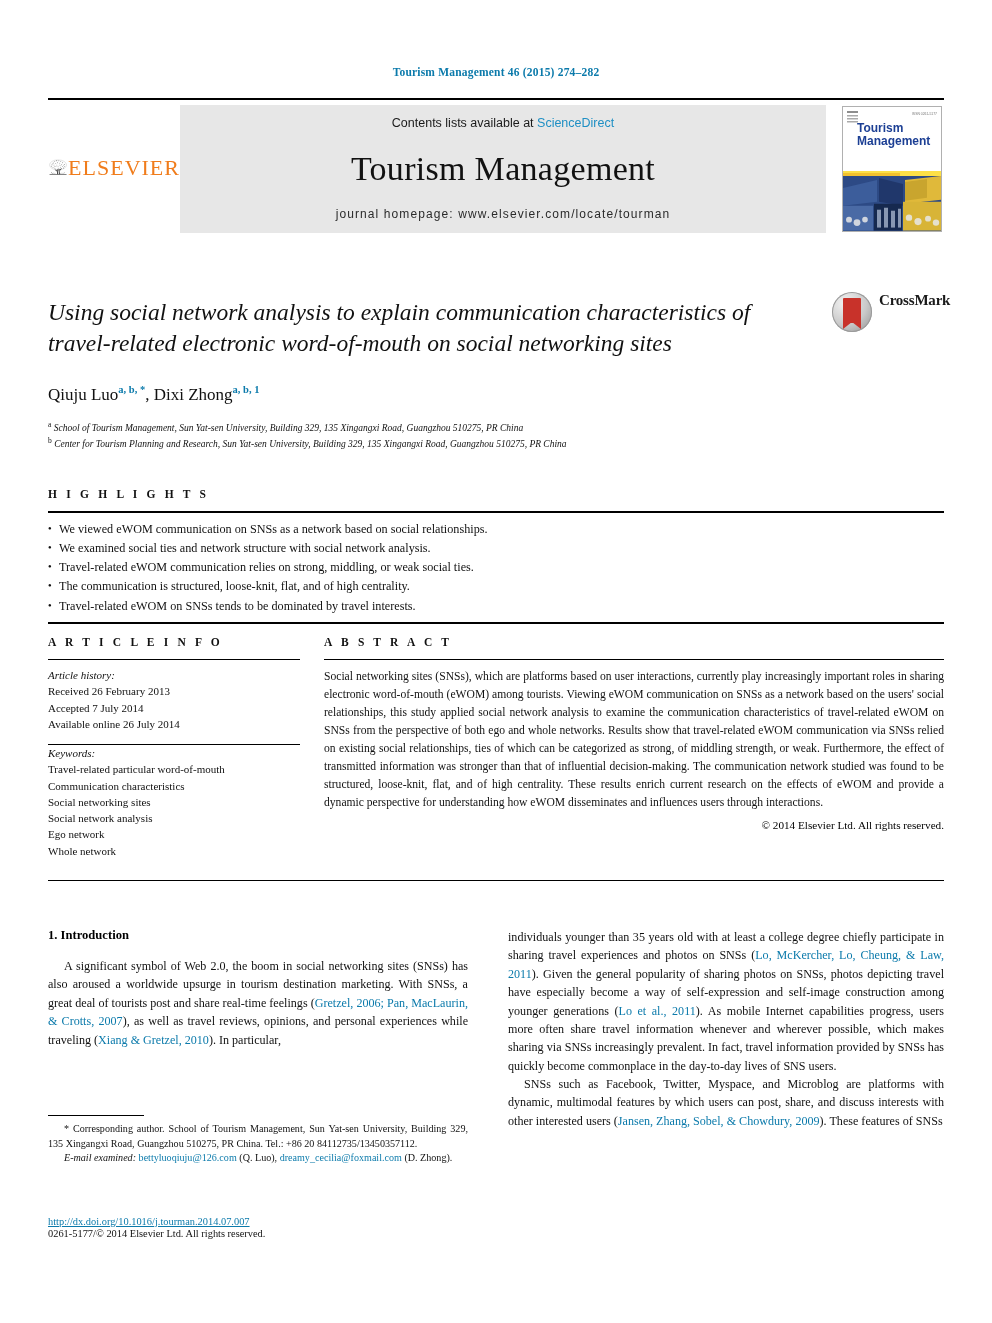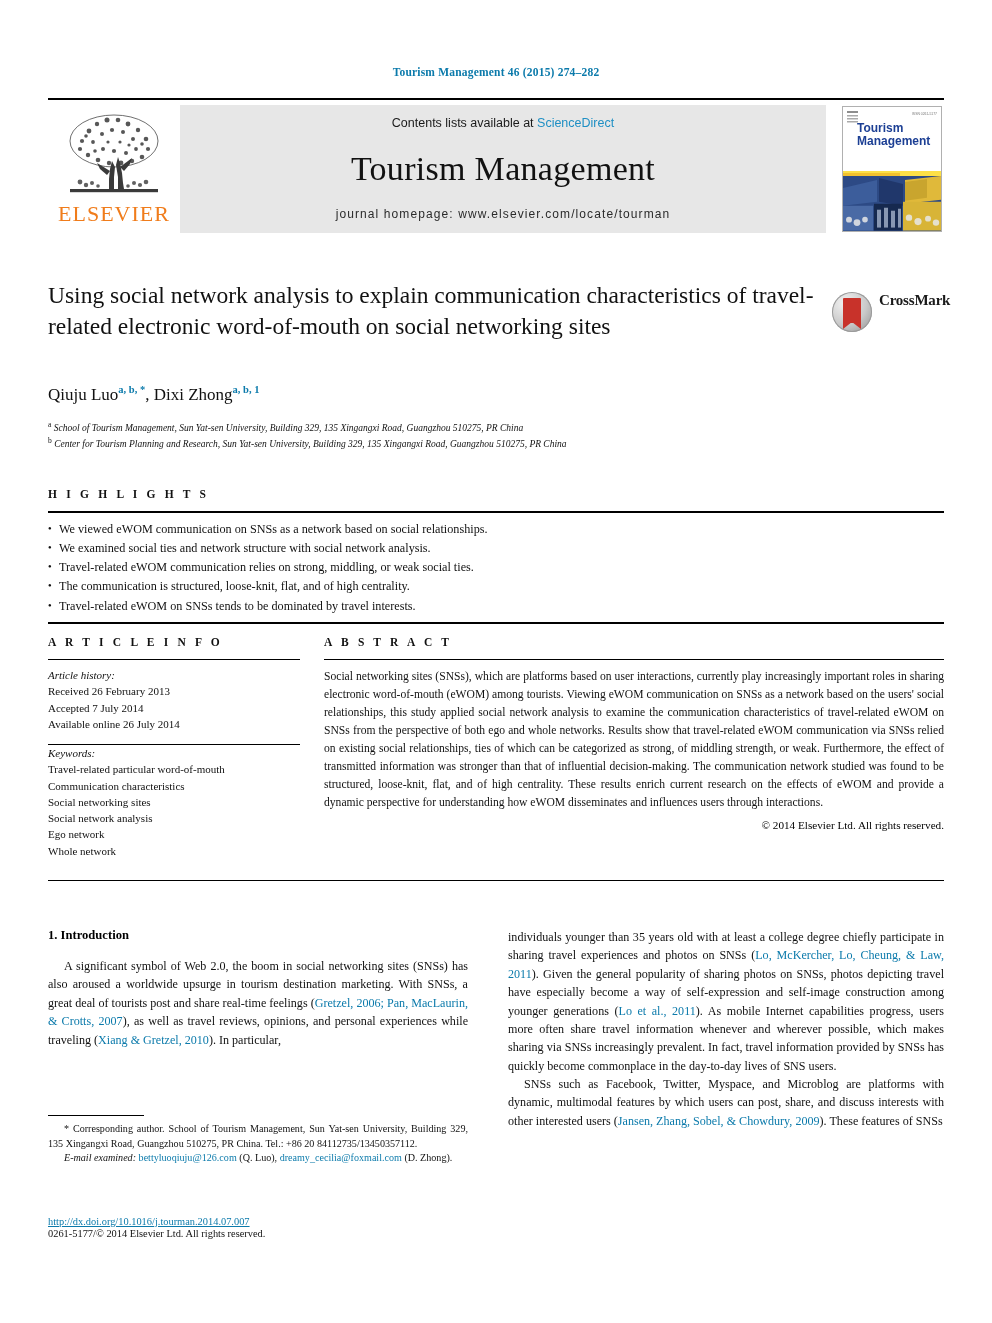--- a/index.html
+++ b/index.html
@@ -44,23 +44,23 @@
   .masthead-inner {
     display: flex;
     align-items: stretch;
     height: 128px;
     margin-top: 5px;
   }
   .elsevier-block {
     width: 132px;
     flex: 0 0 132px;
     display: flex;
-    flex-direction: column;
+    flex-direction: row;
     align-items: center;
-    justify-content: center;
+    justify-content: flex-end;
     padding-bottom: 2px;
     box-sizing: border-box;
   }
   .elsevier-tree {
     width: 104px;
     height: 92px;
   }
   .elsevier-word {
     font-family: "Liberation Serif", serif;
     font-size: 22px;
@@ -149,23 +149,24 @@
   .cover-photo {
     position: absolute;
     bottom: 0; left: 0; right: 0; height: 44%;
     background: #2d4a85;
     overflow: hidden;
   }
 
   
   .title-wrap {
     position: absolute;
-    top: 280px;
+    top: 297px;
     left: 48px;
     width: 770px;
+    font-style: italic;
   }
   .article-title {
     font-family: "Liberation Serif", serif;
     font-size: 23.5px;
     line-height: 1.30;
     color: #111;
     margin: 0;
     font-weight: normal;
   }
   .crossmark {

